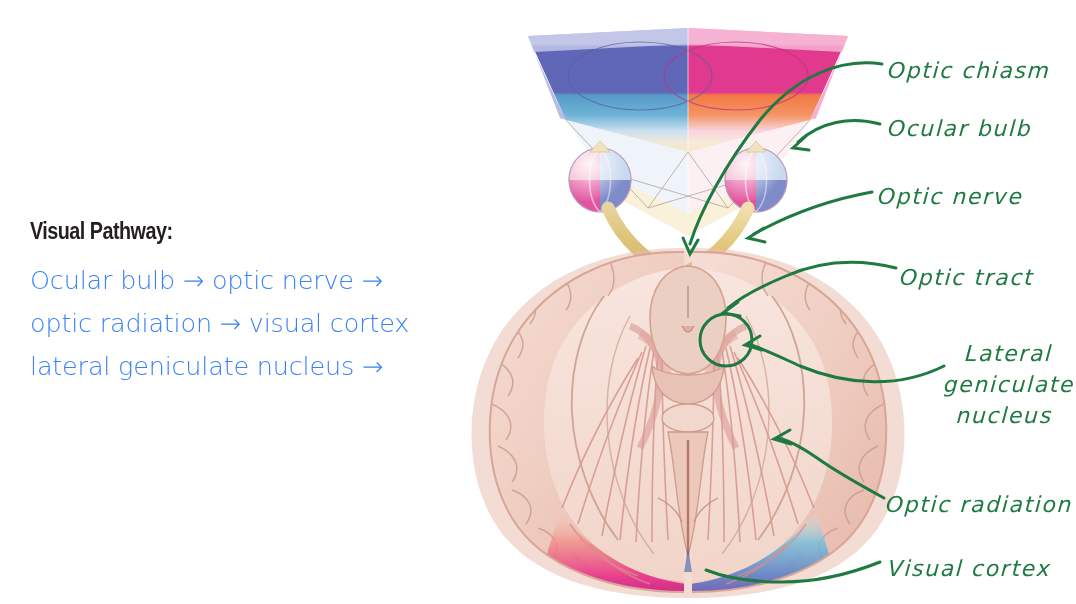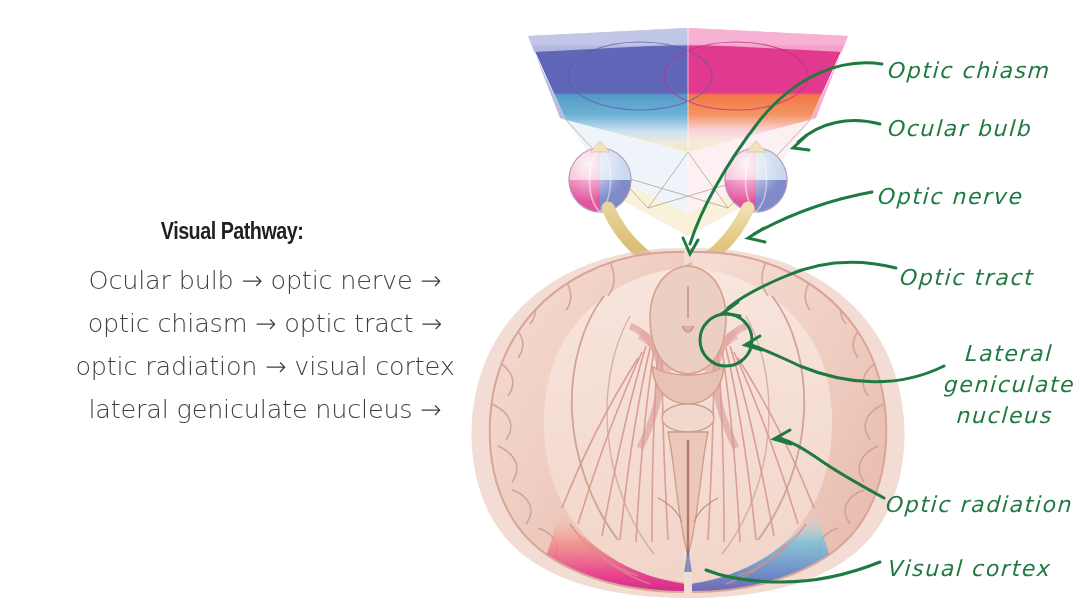--- a/index.html
+++ b/index.html
@@ -1,30 +1,30 @@
 <!DOCTYPE html>
 <html><head>
 <meta charset="utf-8">
 <style>
   html,body{margin:0;padding:0;background:#ffffff;}
   body{width:1076px;height:604px;overflow:hidden;
        font-family:"Liberation Sans",sans-serif;}
   #stage{position:relative;width:1076px;height:604px;background:#fff;}
 
   
-  #pathway-block{position:absolute;left:30px;top:218px;width:470px;text-align:center;}
+  #pathway-block{position:absolute;left:30px;top:218px;width:470px;}
   #pathway-title{
     font-family:"Liberation Sans",sans-serif;
     font-weight:bold;font-size:23px;letter-spacing:-0.6px;
     color:#231f20;transform:scaleX(.86);transform-origin:left center;
     white-space:nowrap;margin:0 0 22px 0;
   }
   .pathway-line{
     font-family:"DejaVu Sans",sans-serif;
-    font-size:25.5px;font-weight:300;color:#404040;
+    font-size:25.5px;font-weight:300;color:#3b82f6;
     letter-spacing:-0.2px;white-space:nowrap;margin-bottom:17px;
     line-height:1.02;
   }
 
   
   .hand-label{
     position:absolute;
     font-family:"DejaVu Sans",sans-serif;
     font-size:22px;color:#1f7a41;white-space:nowrap;
     letter-spacing:1.6px;font-style:italic;font-weight:400;
@@ -315,21 +315,20 @@
       <path d="M884,498 C862,486 840,474 820,460 C800,446 788,440 778,438"></path>
       <path d="M790,430 L774,439 L791,444"></path>
 
       <path d="M880,562 C850,574 816,582 782,582 C750,582 726,578 706,570"></path>
     </g>
   </svg>
 
   <div id="pathway-block">
     <div id="pathway-title">Visual Pathway:</div>
     <div class="pathway-line">Ocular bulb → optic nerve →</div>
-    <div class="pathway-line">optic chiasm → optic tract →</div>
     <div class="pathway-line">optic radiation → visual cortex</div>
     <div class="pathway-line">lateral geniculate nucleus →</div>
   </div>
 
   <div class="hand-label" style="left:888px;top:58px;">Optic  chiasm</div>
 
   <div class="hand-label" style="left:888px;top:116px;">Ocular  bulb</div>
 
   <div class="hand-label" style="left:878px;top:184px;">Optic  nerve</div>
 

